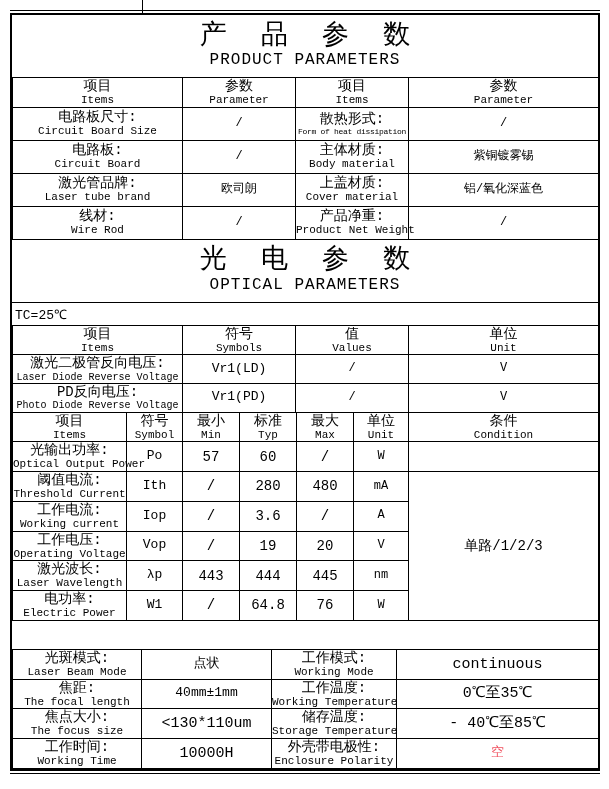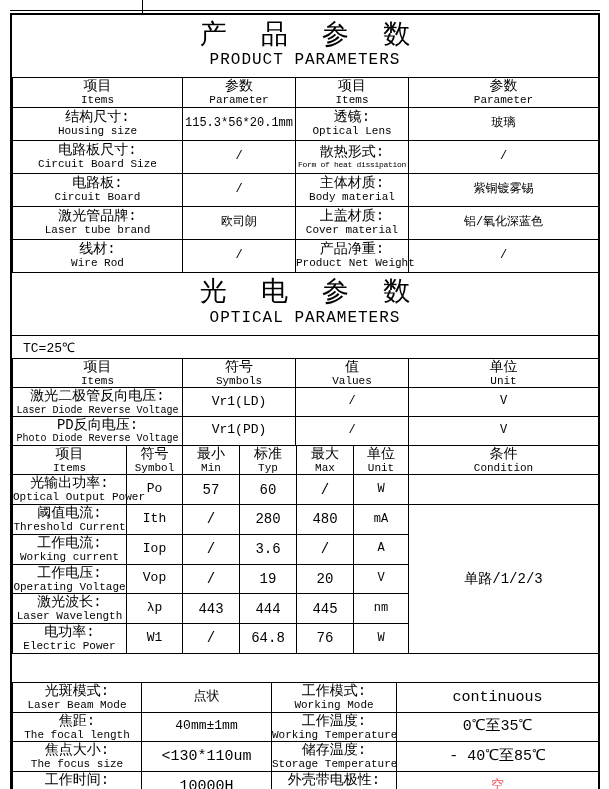--- a/index.html
+++ b/index.html
@@ -25,21 +25,21 @@
   .unit{font-size:12px;}
   .sym{font-size:13px;}
   .big{font-size:15px;}
 
   .product tr{height:33px;} .product tr.head{height:27px;}
   .revv tr{height:28px;}    .revv tr.head{height:27px;}
   .opt{margin-top:-1px;}
   .opt tr{height:29px;}     .opt tr.head{height:26px;}
   .spec tr{height:29px;}
 
-  .tc{height:22px;border-top:1px solid #000;display:flex;align-items:center;font-size:13px;padding-left:11px;}
+  .tc{height:22px;border-top:1px solid #000;display:flex;align-items:center;font-size:13px;padding-left:3px;}
   .gap{height:28px;}
   .cond{font-size:14px;}
   .red{color:#f0505e;}
 </style>
 </head>
 <body>
 
 <div class="page">
   <div class="tick"></div>
   <div class="doc">
@@ -67,32 +67,20 @@
               <span class="en">Parameter</span>
             </td>
         <td>
               <span class="zh">项目</span>
               <span class="en">Items</span>
             </td>
         <td>
               <span class="zh">参数</span>
               <span class="en">Parameter</span>
             </td>
-      </tr>
-      <tr>
-        <td>
-              <span class="zh">结构尺寸:</span>
-              <span class="en">Housing size</span>
-            </td>
-        <td class="val">115.3*56*20.1mm</td>
-        <td>
-              <span class="zh">透镜:</span>
-              <span class="en">Optical Lens</span>
-            </td>
-        <td class="val">玻璃</td>
       </tr>
       <tr>
         <td>
               <span class="zh">电路板尺寸:</span>
               <span class="en">Circuit Board Size</span>
             </td>
         <td class="val">/</td>
         <td>
               <span class="zh">散热形式:</span>
               <span class="en xs">Form of heat dissipation</span>

